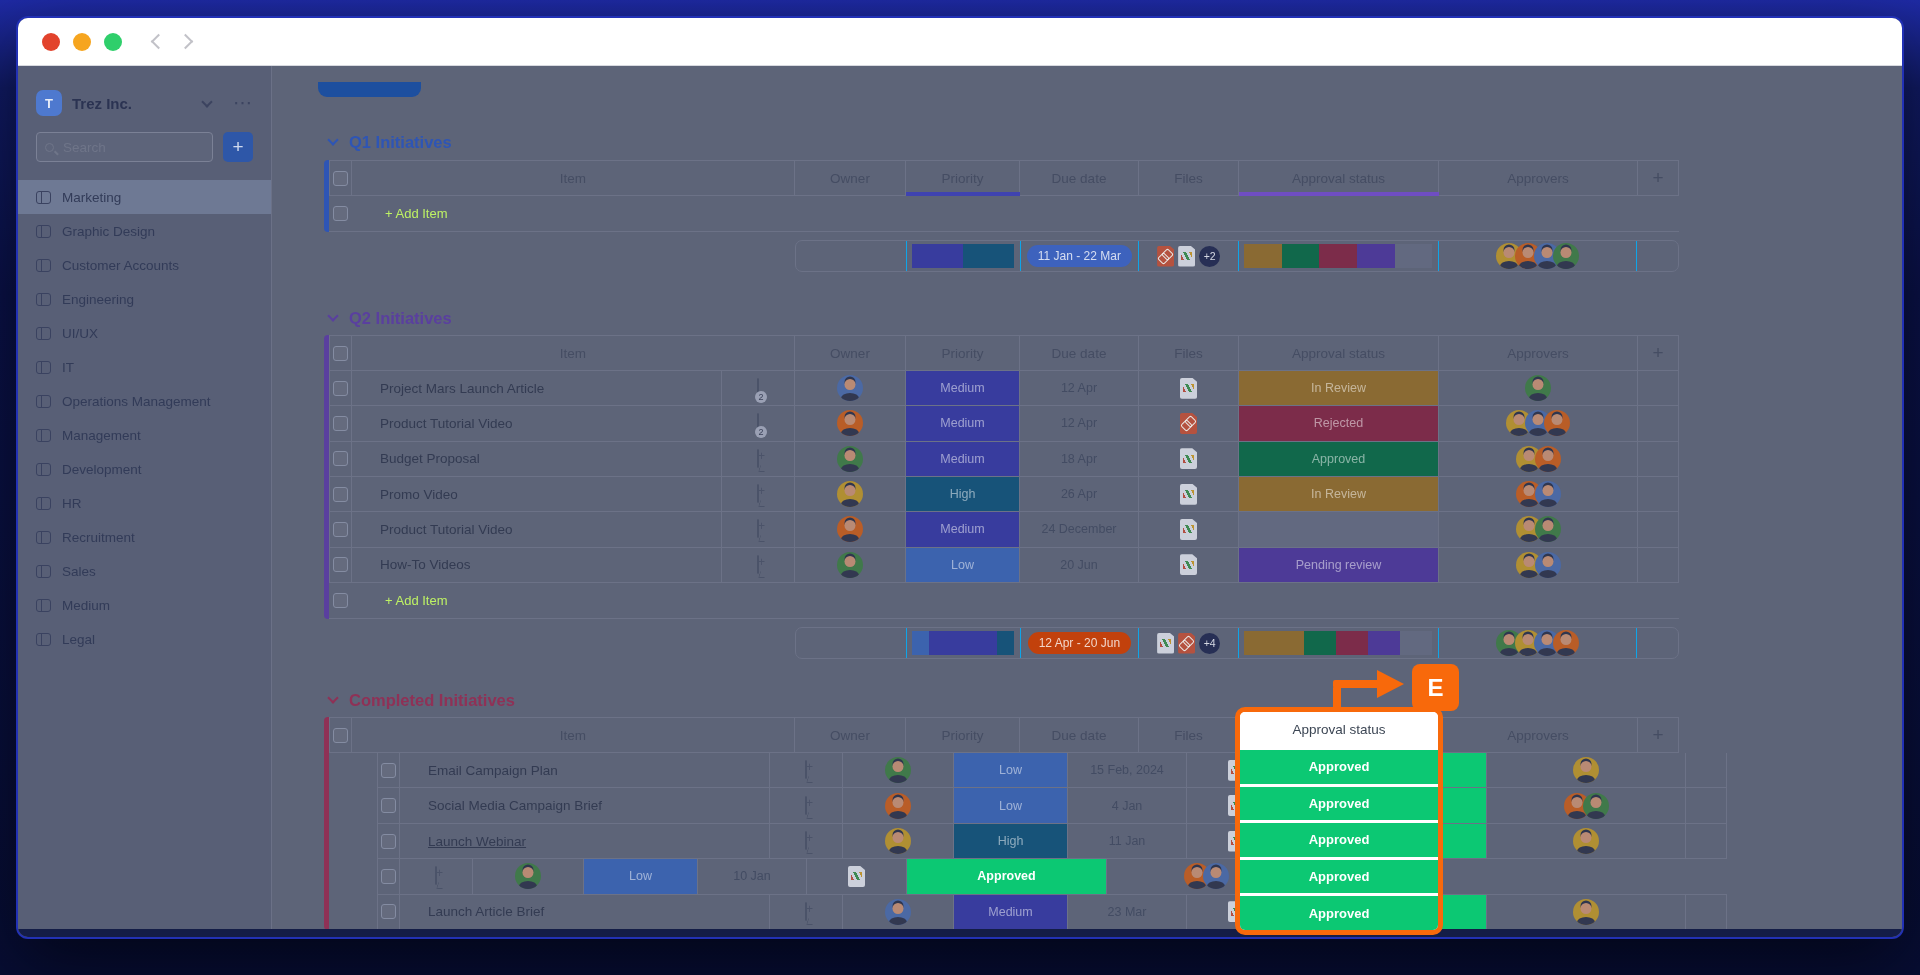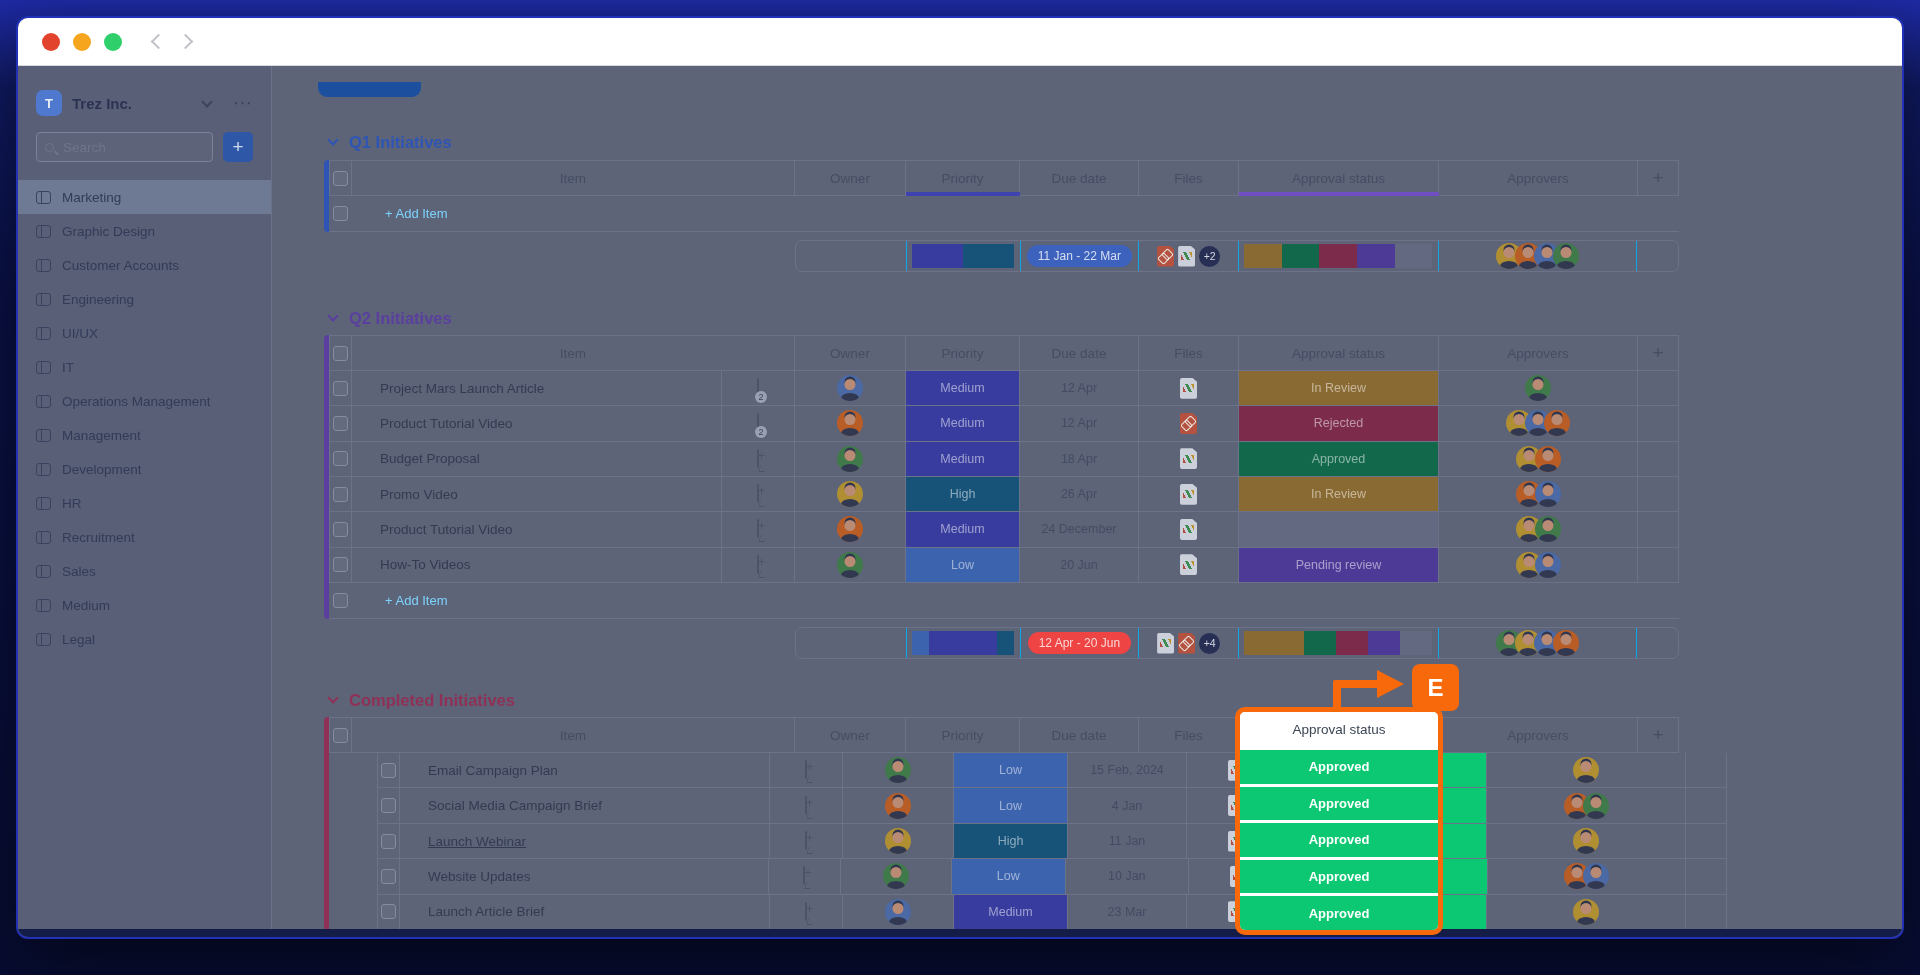--- a/index.html
+++ b/index.html
@@ -62,21 +62,21 @@
   .thead-row{position:absolute;height:36px;border-top:1px solid #6c7287;border-bottom:1px solid #6c7287;}
   .thead-row .tcell{font-size:13.5px;color:#454d63;}
   .rows-wrap{position:absolute;display:flex;flex-direction:column;}
   .drow{flex:1;display:flex;border-bottom:1px solid #6c7287;width:1350px;}
   .item-text{justify-content:flex-start !important;padding-left:28px;font-size:13.5px;color:#333b52;}
   .underline{position:absolute;height:4px;bottom:-1px;}
 
   .checkbox{width:15px;height:15px;border:1px solid #848ca2;border-radius:3px;background:rgba(255,255,255,.05);}
   .addrow{position:absolute;height:36px;display:flex;align-items:center;border-bottom:1px solid #6c7287;width:1350px;}
   .addrow .cb-slot{width:23px;display:flex;justify-content:center;}
-  .add-label{margin-left:33px;font-size:13px;color:#7dd3fc;}
+  .add-label{margin-left:33px;font-size:13px;color:#bef264;}
 
   .chat{width:20px;height:17px;border:1.6px solid #4b5369;border-radius:9px;position:relative;}
   .chat::before{content:'';position:absolute;left:1px;bottom:-5px;width:6px;height:6px;
     border-left:1.6px solid #4b5369;border-bottom:1.6px solid #4b5369;transform:skewX(-18deg) rotate(0deg);
     border-bottom-left-radius:2px;background:transparent;clip-path:polygon(0 0,100% 100%,0 100%);}
   .chat.plus::after{content:'+';position:absolute;left:0;right:0;top:-1px;text-align:center;
     font-size:12px;color:#4b5369;}
   .chat-badge{position:absolute;right:-8px;bottom:-6px;width:12px;height:12px;border-radius:50%;
     background:#9aa0b4;color:#3a4158;font-size:9px;display:flex;align-items:center;justify-content:center;}
 
@@ -444,21 +444,21 @@
           <div class="summary" style="top: 561px;">
             <div class="sum-cell" style="width: 111px;"></div>
             <div class="sum-cell" style="width: 114px;">
               <div class="segbar" style="width: 102px;">
                 <div class="seg" style="width: 17%; background: rgb(60, 99, 174);"></div>
                 <div class="seg" style="width: 66%; background: rgb(56, 60, 158);"></div>
                 <div class="seg" style="width: 17%; background: rgb(23, 83, 121);"></div>
               </div>
             </div>
             <div class="sum-cell" style="width: 119px;">
-              <span class="datepill" style="background: #ef4444;">12 Apr - 20 Jun</span>
+              <span class="datepill" style="background: #c2410c;">12 Apr - 20 Jun</span>
             </div>
             <div class="sum-cell" style="width: 100px; gap: 4px;">
               <span class="file chart"></span>
               <span class="file link"></span>
               <span class="fbadge">+4</span>
             </div>
             <div class="sum-cell" style="width: 200px;">
               <div class="segbar" style="width: 188px;">
                 <div class="seg" style="width: 32%; background: rgb(138, 106, 51);"></div>
                 <div class="seg" style="width: 17%; background: rgb(17, 104, 75);"></div>
@@ -558,29 +558,28 @@
               <div class="tcell status-cell" style="width: 200px; background: rgb(12, 200, 115); color: rgb(255, 255, 255); font-weight: bold;">Approved</div>
               <div class="tcell " style="width: 199px;">
                 <span class="av" style="background: rgb(176, 143, 51);"></span>
               </div>
               <div class="tcell " style="width: 41px;"></div>
             </div>
             <div class="drow">
               <div class="tcell first" style="width: 23px;">
                 <span class="checkbox"></span>
               </div>
-              <div class="tcell item-text" style="width: 370px;">Website Updates</div>
               <div class="tcell " style="width: 73px;">
                 <span style="position: relative;"><span class="chat plus"></span></span>
               </div>
               <div class="tcell " style="width: 111px;">
                 <span class="av" style="background: rgb(64, 121, 74);"></span>
               </div>
               <div class="tcell status-cell" style="width: 114px; background: rgb(60, 99, 174);">Low</div>
-              <div class="tcell due-text" style="width: 124px;">10 Jan</div>
+              <div class="tcell due-text" style="width: 109px;">10 Jan</div>
               <div class="tcell " style="width: 100px;">
                 <span class="file chart"></span>
               </div>
               <div class="tcell status-cell" style="width: 200px; background: rgb(12, 200, 115); color: rgb(255, 255, 255); font-weight: bold;">Approved</div>
               <div class="tcell " style="width: 199px;">
                 <span class="av" style="background: rgb(185, 93, 39);"></span>
                 <span class="av" style="background: rgb(75, 105, 164);"></span>
               </div>
               <div class="tcell " style="width: 41px;"></div>
             </div>

